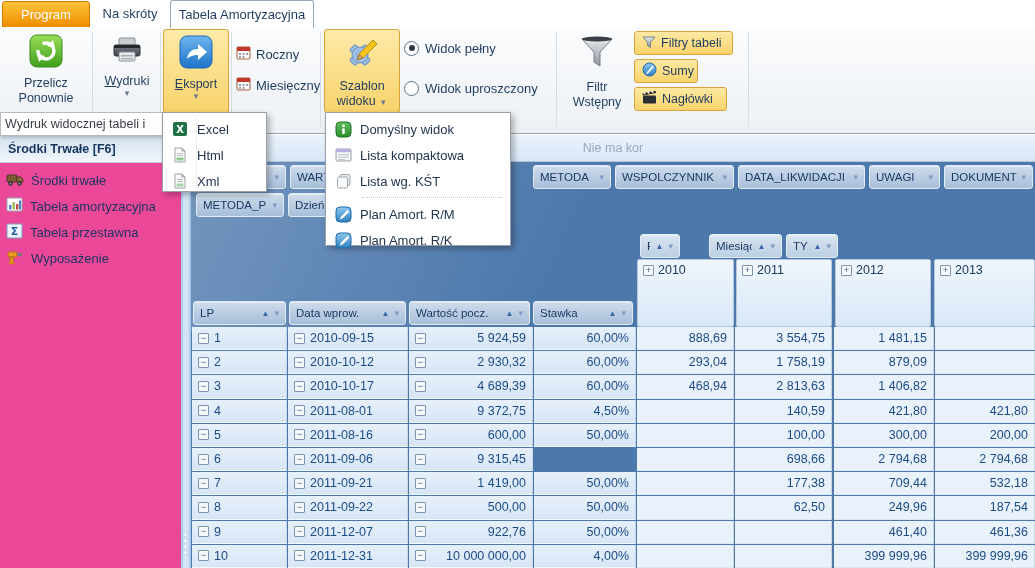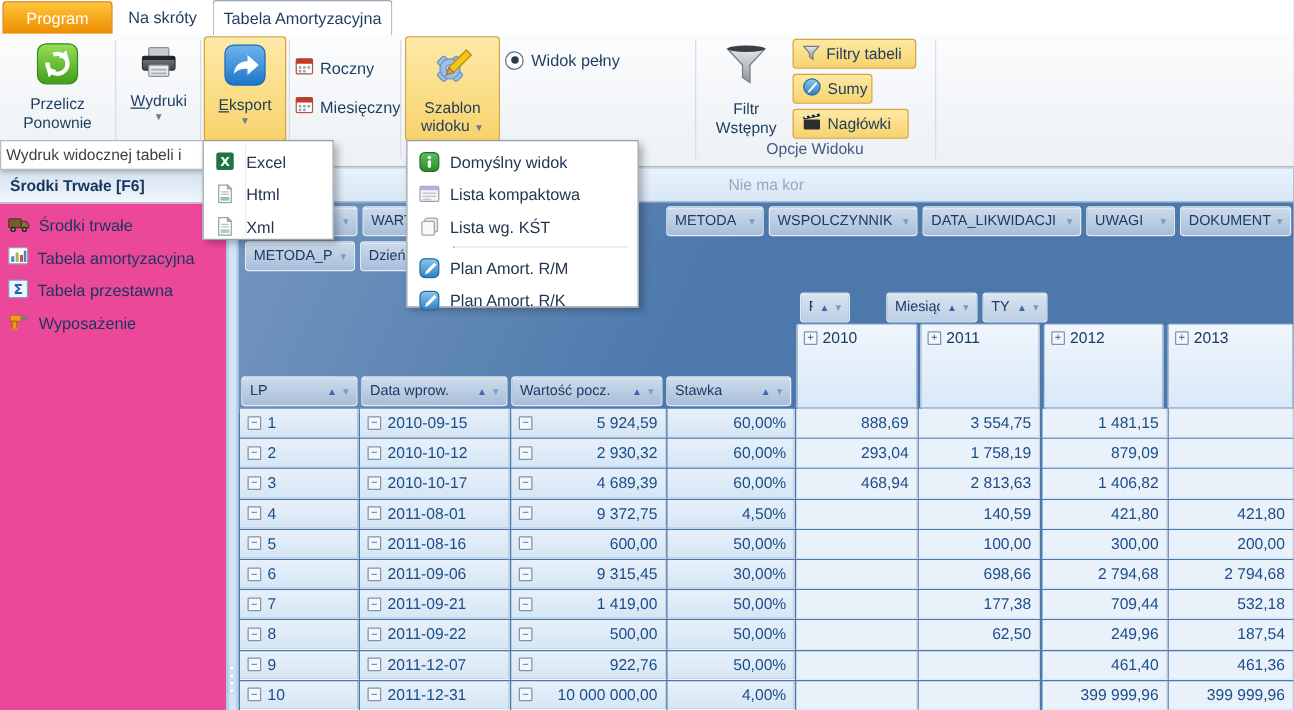--- a/index.html
+++ b/index.html
@@ -225,20 +225,24 @@
         </svg>
     </span>
     <span>Szablon</span>
     <span><span>widoku</span> <span class="drop" style="display:inline">▼</span></span>
   </div>
 
   <div class="radio-row" style="left:404px;top:11px;">
     <span class="radio on"></span>
     <span>Widok pełny</span>
   </div>
+  <div class="radio-row" style="left:404px;top:51px;">
+    <span class="radio"></span>
+    <span>Widok uproszczony</span>
+  </div>
 
   <div class="bigbtn" style="left:562px;width:70px;">
     <span class="bicon">
       <svg width="36" height="38" viewBox="0 0 36 38">
           <polygon points="3,5 33,5 21,18 21,32 15,28 15,18" fill="url(#gSilver)" stroke="#767e88"></polygon>
           <ellipse cx="18" cy="5" rx="15" ry="2.6" fill="#3a3f45"></ellipse>
         </svg>
     </span>
     <span>Filtr</span>
     <span>Wstępny</span>
@@ -265,21 +269,20 @@
     <span>
       <svg width="15" height="15" viewBox="0 0 15 15">
           <rect x="1" y="5.5" width="13" height="8" rx="1" fill="#2a2d31"></rect>
           <polygon points="1,5.5 14,3 13.4,0.8 0.4,3.3" fill="#1a1c1f"></polygon>
           <path d="M2 4.6l2-.4-1-1.8-2 .4zM6 3.8l2-.4-1-1.8-2 .4zM10 3l2-.4-1-1.8-2 .4z" fill="#e8e8e8"></path>
         </svg>
     </span>
     <span>Nagłówki</span>
   </div>
 
-  <div class="grouplabel">Opcje Widoku</div>
 </div>
 
 <div class="tooltip">
   <span>Wydruk widocznej tabeli i</span>
 </div>
 
 <div class="sidebar">
   <div class="sb-header">
     <span>Środki Trwałe [F6]</span>
   </div>
@@ -587,23 +590,20 @@
           <span>6</span>
         </div>
         <div class="dcell c-left" style="left: 97px; width: 120px;">
           <span class="mbox">−</span>
           <span>2011-09-06</span>
         </div>
         <div class="dcell c-right" style="left: 218px; width: 124px;">
           <span class="mbox">−</span>
           <span>9 315,45</span>
         </div>
-        <div class="dcell c-rate" style="left: 343px; width: 102px;">
-          <span>30,00%</span>
-        </div>
         <div class="dcell c-year" style="left: 446px; width: 97px;">
           <span></span>
         </div>
         <div class="dcell c-year" style="left: 544px; width: 97px;">
           <span>698,66</span>
         </div>
         <div class="dcell c-year" style="left: 643px; width: 100px;">
           <span>2 794,68</span>
         </div>
         <div class="dcell c-year" style="left: 744px; width: 100px;">

